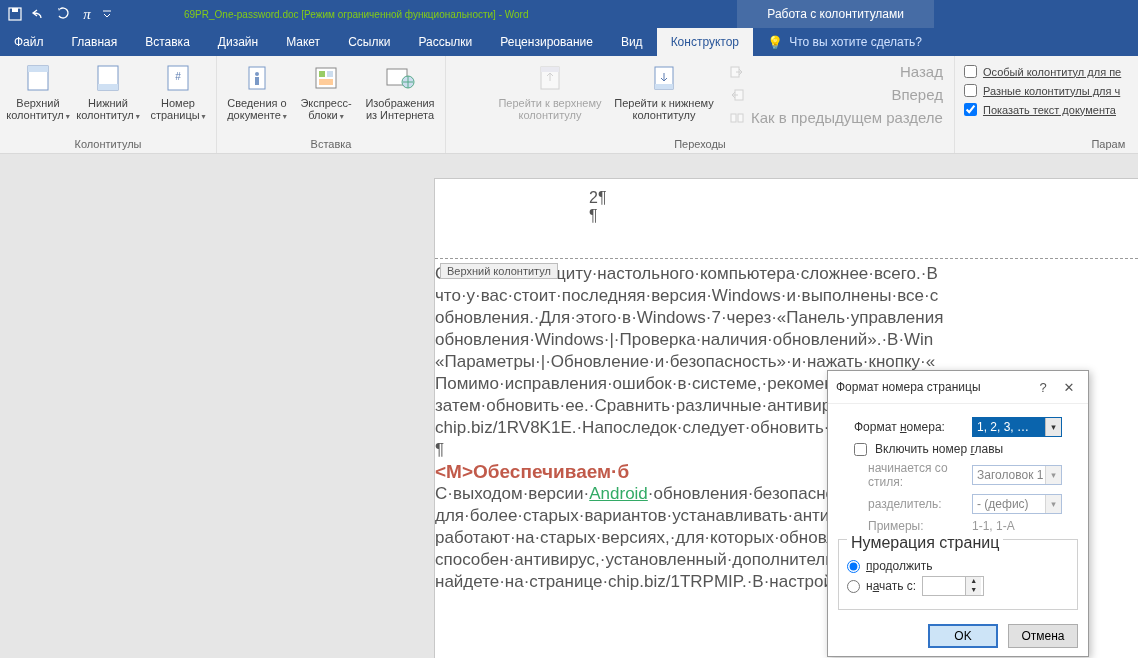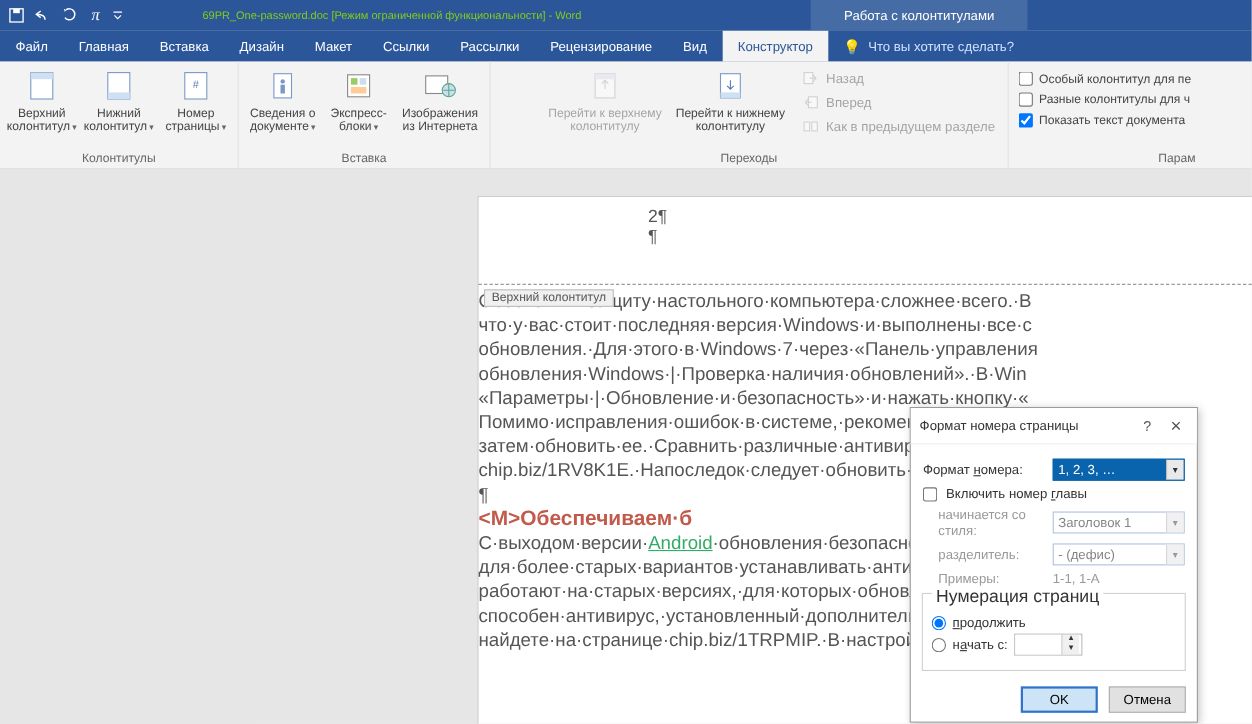--- a/index.html
+++ b/index.html
@@ -23,44 +23,44 @@
 .ribbon { background: #f3f3f3; height: 98px; display: flex; border-bottom: 1px solid #d9d9d9; }
 .group { display: flex; flex-direction: column; border-right: 1px solid #e1e1e1; padding: 3px 5px 0 5px; }
 .group-body { display: flex; gap: 4px; flex: 1; }
 .group-label { text-align: center; font-size: 11px; color: #666; padding: 2px 0 3px 0; }
 .big-btn { display: flex; flex-direction: column; align-items: center; justify-content: flex-start; width: 66px; padding-top: 2px; cursor: pointer; color: #444; }
 .big-btn .icon { width: 34px; height: 34px; display: flex; align-items: center; justify-content: center; }
 .big-btn .lbl { font-size: 11px; text-align: center; line-height: 12px; margin-top: 2px; color: #444; }
 .big-btn.disabled { opacity: .45; cursor: default; margin-left: 44px; }
 .dropdown-arrow { font-size: 8px; color: #666; margin-left: 2px; }
 .small-btns { display: flex; flex-direction: column; gap: 2px; padding-top: 2px; }
-.small-btn { display: flex; align-items: center; gap: 6px; padding: 2px 6px; font-size: 12px; color: #444; cursor: pointer; }
+.small-btn { display: flex; align-items: center; gap: 6px; padding: 2px 6px; font-size: 15px; color: #444; cursor: pointer; justify-content: space-between; }
 .small-btn.disabled { opacity: .45; cursor: default; }
 .small-icon { width: 16px; height: 16px; display: inline-flex; align-items: center; justify-content: center; }
-.check-row { display: flex; align-items: center; gap: 6px; font-size: 11px; color: #444; padding: 2px 4px; }
+.check-row { display: flex; align-items: center; gap: 6px; font-size: 11px; color: #444; padding: 2px 4px; text-decoration: underline; }
 .check-row input { width: 13px; height: 13px; }
 
 
 .doc-area { position: absolute; top: 154px; left: 0; right: 0; bottom: 0; background: #e6e6e6; }
 .page { position: absolute; top: 24px; left: 434px; width: 760px; background: #fff; min-height: 700px; border: 1px solid #c8c8c8; }
 .header-region { padding: 10px 30px 6px 154px; border-bottom: 1px dashed #9a9a9a; min-height: 80px; font-family: Georgia, serif; font-size: 16px; color: #777; }
 .header-tag { position: absolute; top: 109px; left: 440px; background: #f0f0f0; border: 1px solid #bdbdbd; padding: 1px 6px; font-size: 11px; color: #555; }
 .body-text { padding: 4px 30px 20px 0; font-family: Georgia, serif; font-size: 17px; color: #555; line-height: 22px; }
 .body-text p { margin: 0; text-indent: 0; }
 .body-text .heading { color: #c15a4a; font-weight: bold; font-size: 19px; }
 .body-text .android { color: #3a6; }
 
 
 .dialog { position: absolute; top: 370px; left: 827px; width: 262px; background: #fff; border: 1px solid #9a9a9a; box-shadow: 2px 2px 8px rgba(0,0,0,.25); font-size: 12px; color: #333; }
 .dlg-title { display: flex; align-items: center; justify-content: space-between; padding: 6px 8px; background: #fff; border-bottom: 1px solid #eee; }
 .dlg-title .t { font-size: 12px; }
 .dlg-title .btns { display: flex; gap: 4px; }
 .dlg-title .winbtn { width: 22px; height: 20px; display: inline-flex; align-items: center; justify-content: center; cursor: pointer; font-size: 13px; color: #555; }
 .dlg-body { padding: 8px 10px 6px 10px; }
-.row { display: flex; align-items: center; margin: 5px 1px; gap: 8px; }
+.row { display: flex; align-items: center; margin: 5px 16px; gap: 8px; }
 .row .lab { width: 110px; font-size: 12px; }
 .row .lab.indent { padding-left: 14px; }
 .select { flex: 1; height: 20px; border: 1px solid #7a99c7; background: #fff; display: flex; align-items: center; justify-content: space-between; padding: 0 4px; font-size: 12px; cursor: pointer; }
 .select.hl { background: #0a64ad; color: #fff; border-color: #0a64ad; }
 .select .arrow { background: #e9e9e9; color: #555; width: 16px; text-align: center; border-left: 1px solid #bbb; margin-right: -4px; height: 18px; line-height: 18px; font-size: 9px; }
 .select.hl .arrow { background: #e9e9e9; color: #333; }
 .fieldset { border: 1px solid #d0d0d0; padding: 8px 8px 10px 8px; margin-top: 6px; }
 .fieldset .legend { position: relative; top: -14px; background: #fff; padding: 0 4px; font-size: 16px; display: inline-block; }
 .radio-row { display: flex; align-items: center; gap: 6px; font-size: 12px; margin: 3px 0; }
 .spinner { width: 62px; height: 20px; border: 1px solid #bbb; background: #fff; display: inline-flex; }

